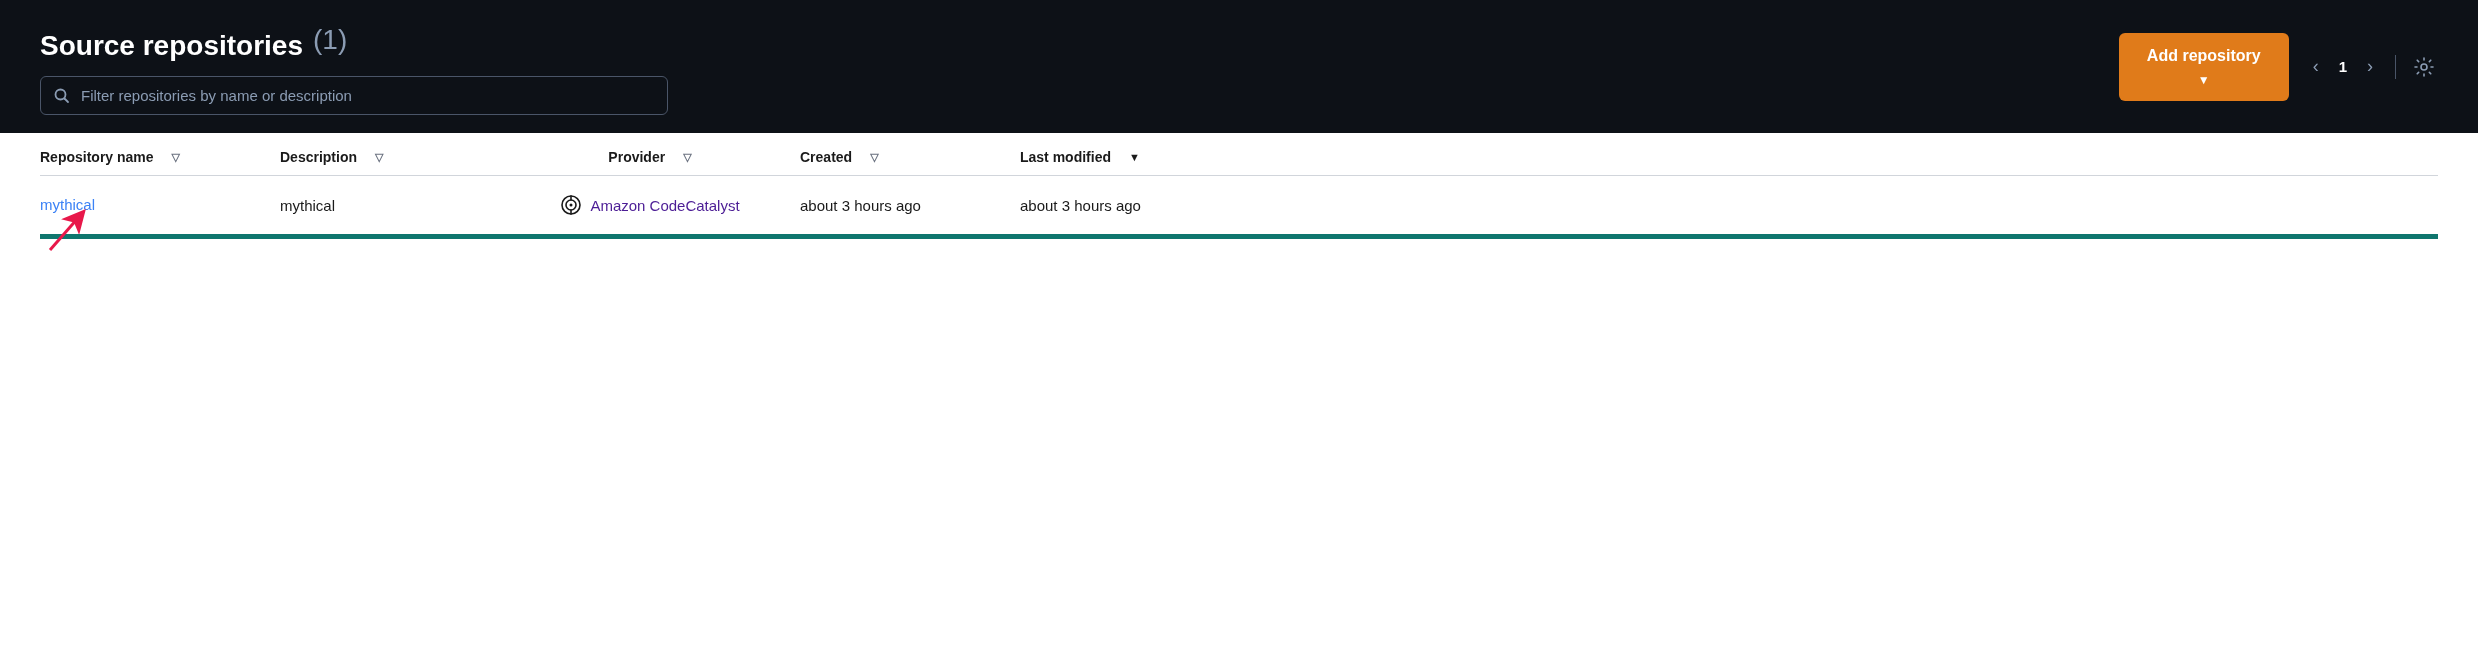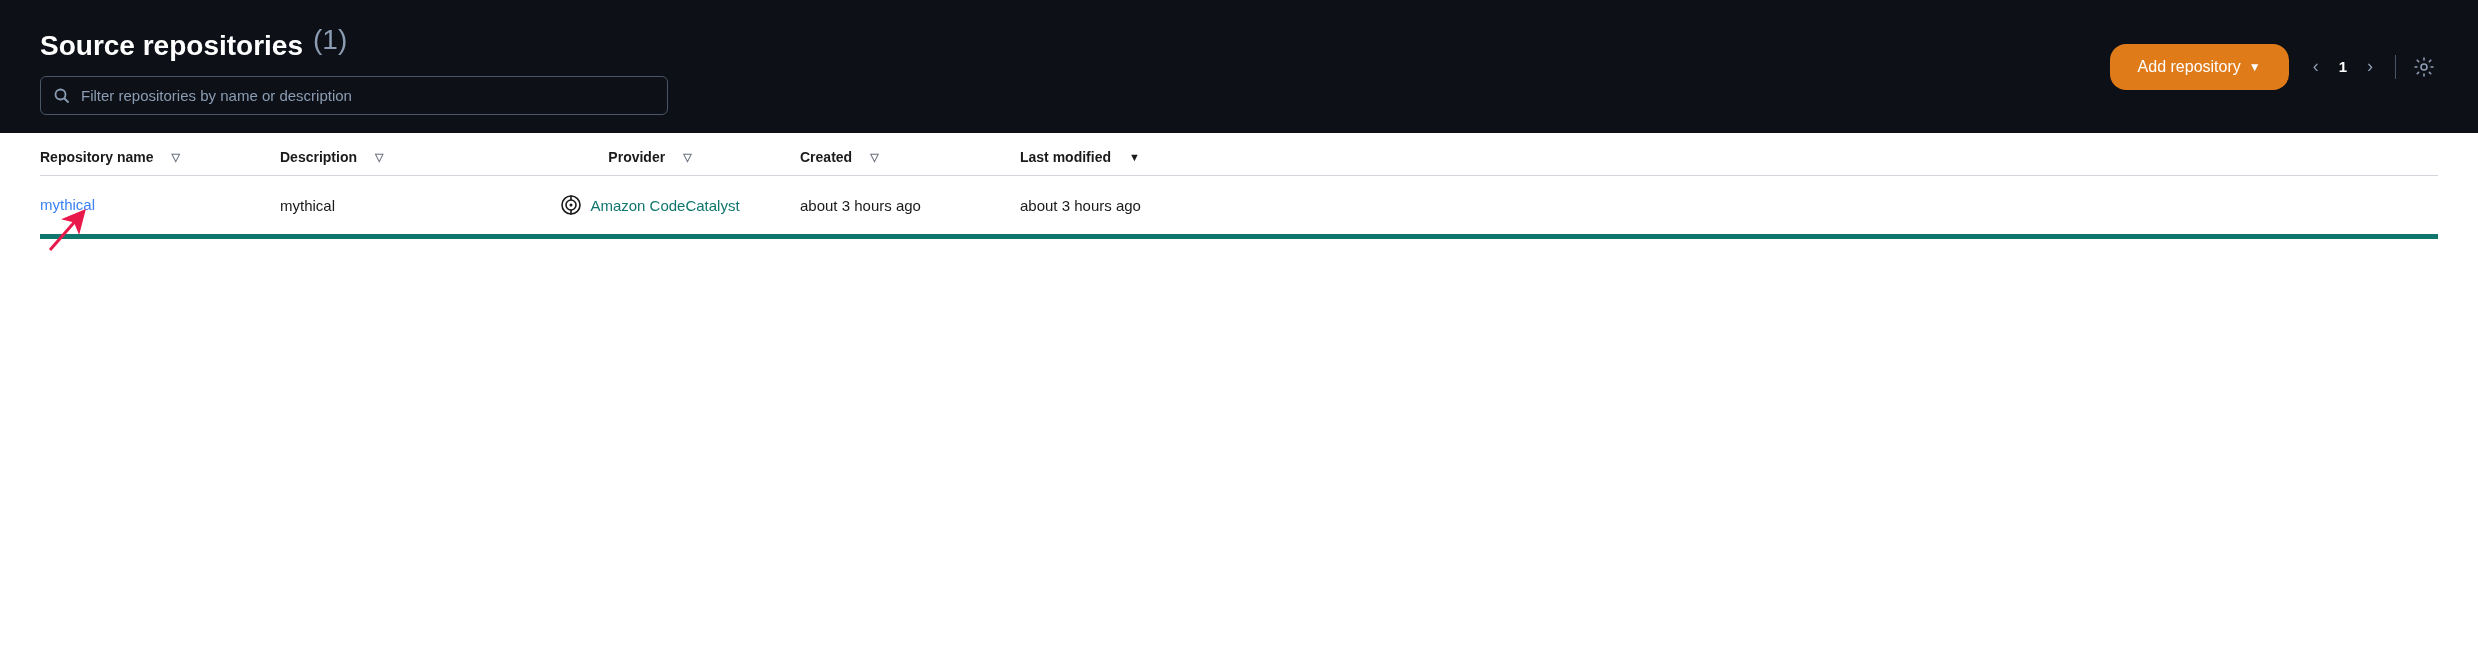--- a/index.html
+++ b/index.html
@@ -77,29 +77,30 @@
     .header-right {
       display: flex;
       align-items: center;
       gap: 16px;
     }
 
     .add-repo-button {
       background: #e07b1a;
       color: #ffffff;
       border: none;
-      border-radius: 16px;
+      border-radius: 6px;
       font-size: 16px;
-      font-weight: 400;
+      font-weight: 700;
       padding: 14px 28px;
       cursor: pointer;
       display: flex;
       align-items: center;
       gap: 8px;
       white-space: nowrap;
+      flex-direction: column;
     }
 
     .add-repo-button .dropdown-arrow {
       font-size: 12px;
     }
 
     .pagination-controls {
       display: flex;
       align-items: center;
       gap: 8px;
@@ -207,21 +208,21 @@
       font-size: 15px;
       color: #1a1a1a;
     }
 
     .cell-provider {
       flex: 0 0 300px;
       display: flex;
       align-items: center;
       gap: 8px;
       font-size: 15px;
-      color: #0f766e;
+      color: #4c1d95;
     }
 
     .cell-created {
       flex: 0 0 220px;
       font-size: 15px;
       color: #1a1a1a;
     }
 
     .cell-last-modified {
       flex: 1;

